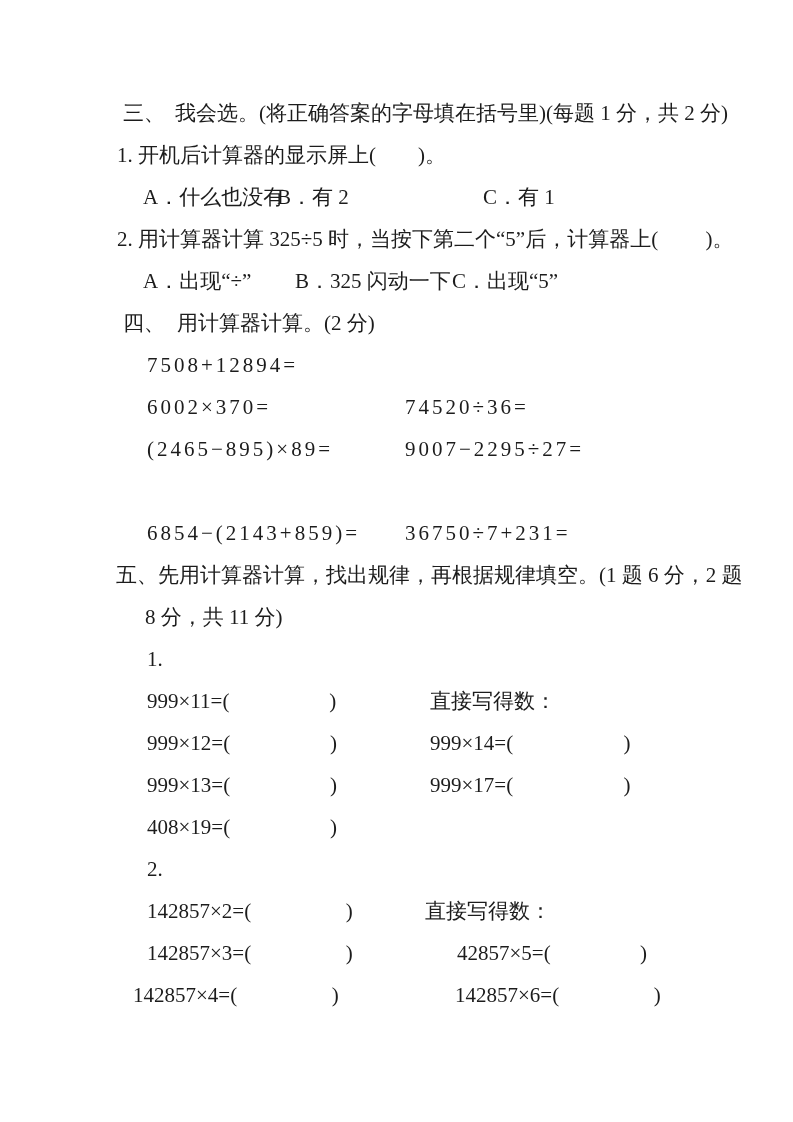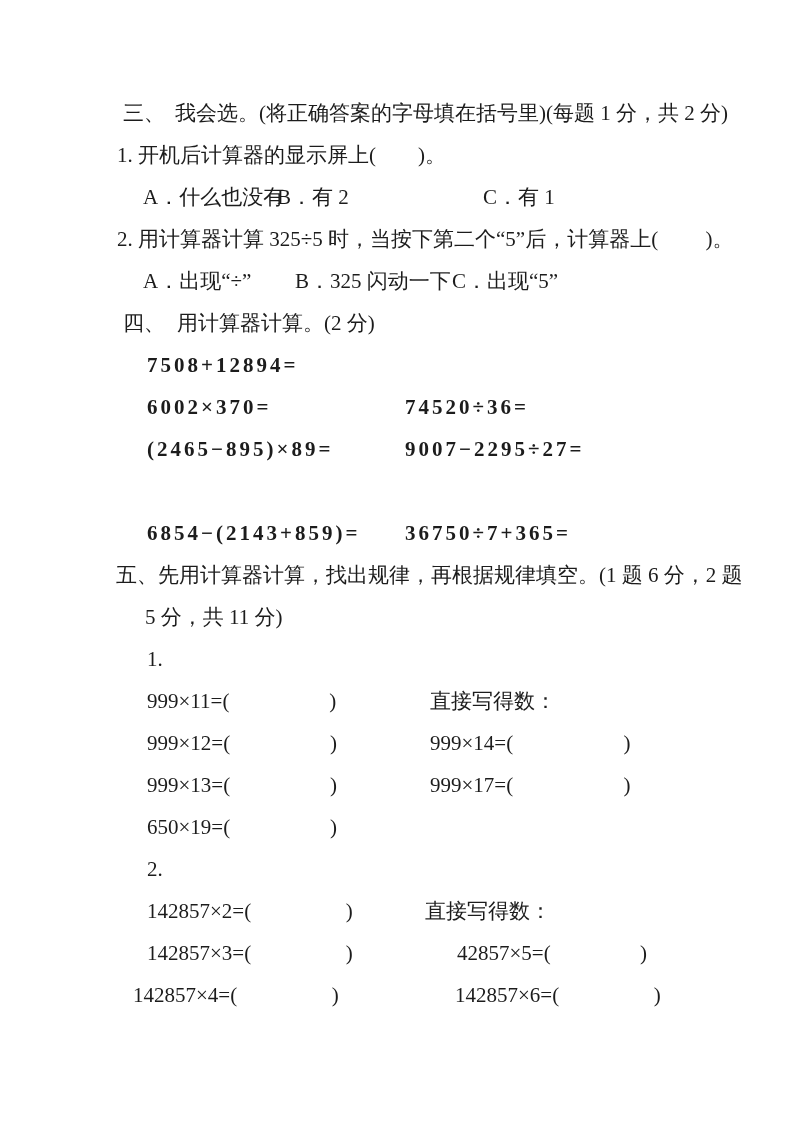--- a/index.html
+++ b/index.html
@@ -28,21 +28,20 @@
     height: 42px;
     line-height: 42px;
   }
   .t {
     position: absolute;
     top: 0;
     white-space: pre;
   }
   .calc {
     letter-spacing: 3px;
-    font-weight: bold;
   }
 </style>
 </head>
 <body>
 
 <div class="page">
 
   <div class="line">
     <span class="t" style="left:123px">三、</span>
     <span class="t" style="left:175px">我会选。(将正确答案的字母填在括号里)(每题 1 分，共 2 分)</span>
@@ -81,47 +80,47 @@
     <span class="t calc" style="left:405px">74520÷36=</span>
   </div>
   <div class="line">
     <span class="t calc" style="left:147px">(2465−895)×89=</span>
     <span class="t calc" style="left:405px">9007−2295÷27=</span>
   </div>
   <div class="line">
   </div>
   <div class="line">
     <span class="t calc" style="left:147px">6854−(2143+859)=</span>
-    <span class="t calc" style="left:405px">36750÷7+365=</span>
+    <span class="t calc" style="left:405px">36750÷7+231=</span>
   </div>
 
   <div class="line">
     <span class="t" style="left:116px">五、先用计算器计算，找出规律，再根据规律填空。(1 题 6 分，2 题</span>
   </div>
   <div class="line">
-    <span class="t" style="left:145px">5 分，共 11 分)</span>
+    <span class="t" style="left:145px">8 分，共 11 分)</span>
   </div>
 
   <div class="line">
     <span class="t" style="left:147px">1.</span>
   </div>
   <div class="line">
     <span class="t" style="left:147px">999×11=(                   )</span>
     <span class="t" style="left:430px">直接写得数：</span>
   </div>
   <div class="line">
     <span class="t" style="left:147px">999×12=(                   )</span>
     <span class="t" style="left:430px">999×14=(                     )</span>
   </div>
   <div class="line">
     <span class="t" style="left:147px">999×13=(                   )</span>
     <span class="t" style="left:430px">999×17=(                     )</span>
   </div>
   <div class="line">
-    <span class="t" style="left:147px">650×19=(                   )</span>
+    <span class="t" style="left:147px">408×19=(                   )</span>
   </div>
 
   <div class="line">
     <span class="t" style="left:147px">2.</span>
   </div>
   <div class="line">
     <span class="t" style="left:147px">142857×2=(                  )</span>
     <span class="t" style="left:425px">直接写得数：</span>
   </div>
   <div class="line">

